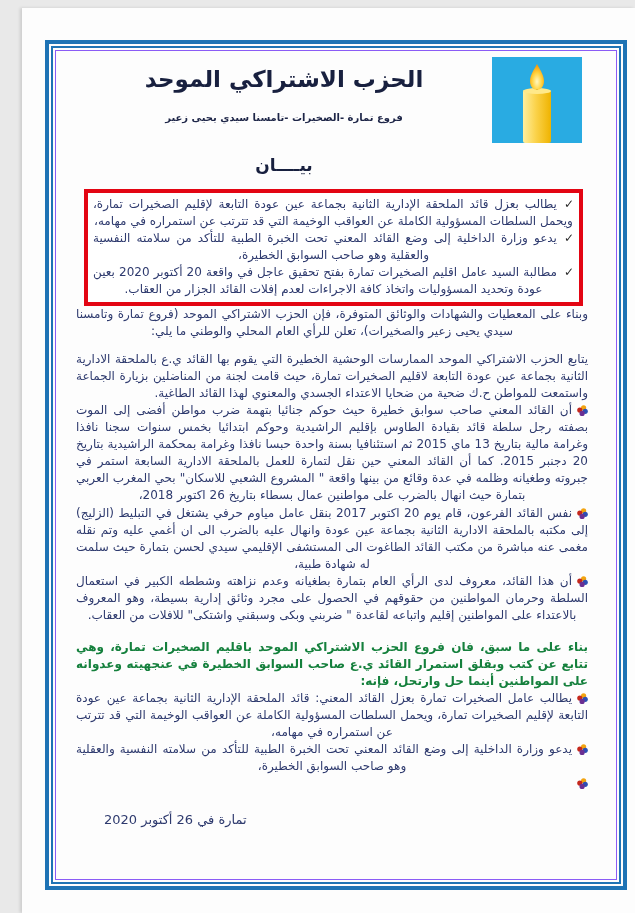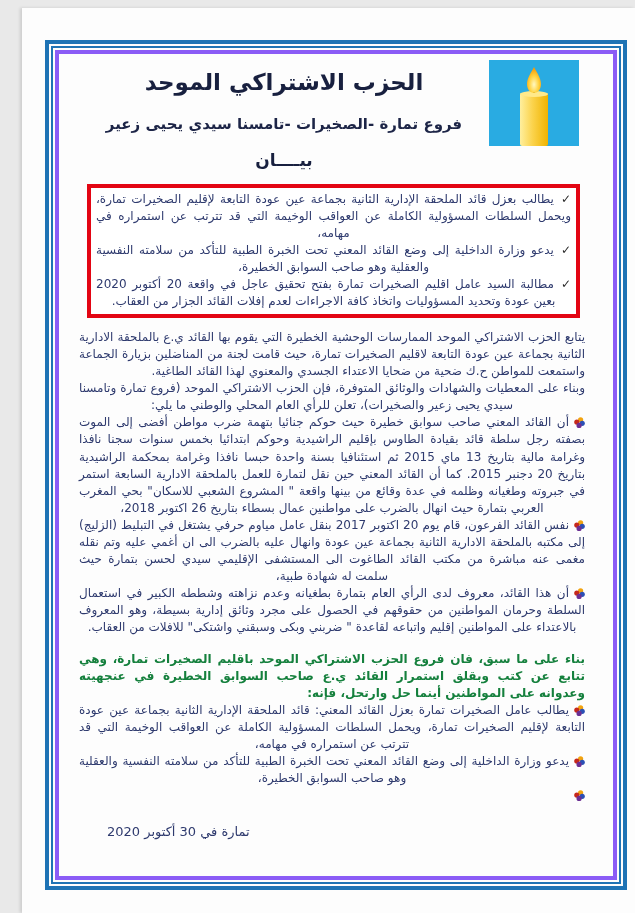--- a/index.html
+++ b/index.html
@@ -27,21 +27,21 @@
   }
   .frame-mid {
     box-sizing: border-box;
     height: 100%;
     border: 2px solid #1e73b5;
     padding: 2px;
   }
   .frame-inner {
     box-sizing: border-box;
     height: 100%;
-    border: 4px solid #8b5cf6;
+    border: 1px solid #8b5cf6;
     overflow: hidden;
   }
   .content {
     box-sizing: border-box;
     height: 100%;
     padding: 6px 28px 0 20px;
     direction: rtl;
     color: #2e3a6e;
     font-size: 12px;
     line-height: 1.42;
@@ -58,26 +58,26 @@
   }
   .party-title {
     margin: 6px 0 0 0;
     font-size: 23px;
     font-weight: bold;
     color: #18203f;
     letter-spacing: 0px;
   }
   .branches-subtitle {
     margin-top: 15px;
-    font-size: 15px;
+    font-size: 10px;
     font-weight: bold;
     color: #1d2547;
   }
   .statement-title {
-    margin-top: 13px;
+    margin-top: 28px;
     font-size: 17px;
     font-weight: bold;
     color: #18203f;
   }
   .highlight-box {
     margin: 12px 5px 0 8px;
     border: 4px solid #e30513;
     padding: 3px 5px 4px 5px;
     background: #fff;
   }
@@ -170,22 +170,22 @@
             <div class="h-item">
               <span class="check-glyph">✓</span>
               <span>يدعو وزارة الداخلية إلى وضع القائد المعني تحت الخبرة الطبية للتأكد من سلامته النفسية والعقلية وهو صاحب السوابق الخطيرة،</span>
             </div>
             <div class="h-item">
               <span class="check-glyph">✓</span>
               <span>مطالبة السيد عامل اقليم الصخيرات تمارة بفتح تحقيق عاجل في واقعة 20 أكتوبر 2020 بعين عودة وتحديد المسؤوليات واتخاذ كافة الاجراءات لعدم إفلات القائد الجزار من العقاب.</span>
             </div>
           </div>
 
+          <div class="para no-gap center-last">وبناء على المعطيات والشهادات والوثائق المتوفرة، فإن الحزب الاشتراكي الموحد (فروع تمارة وتامسنا سيدي يحيى زعير والصخيرات)، تعلن للرأي العام المحلي والوطني ما يلي:</div>
           <div class="para">يتابع الحزب الاشتراكي الموحد الممارسات الوحشية الخطيرة التي يقوم بها القائد ي.ع بالملحقة الادارية الثانية بجماعة عين عودة التابعة لاقليم الصخيرات تمارة، حيث قامت لجنة من المناضلين بزيارة الجماعة واستمعت للمواطن ح.ك ضحية من ضحايا الاعتداء الجسدي والمعنوي لهذا القائد الطاغية.</div>
-          <div class="para no-gap center-last">وبناء على المعطيات والشهادات والوثائق المتوفرة، فإن الحزب الاشتراكي الموحد (فروع تمارة وتامسنا سيدي يحيى زعير والصخيرات)، تعلن للرأي العام المحلي والوطني ما يلي:</div>
 
           <div>
             <div class="list-item">
               <svg class="flower-bullet" viewBox="0 0 11 11">
                 <circle cx="6.6" cy="2.8" r="2.6" fill="#f2a30f"></circle>
                 <circle cx="2.8" cy="5.1" r="2.6" fill="#c5281c"></circle>
                 <circle cx="8.2" cy="6.3" r="2.6" fill="#2b50b5"></circle>
                 <circle cx="5.1" cy="8.4" r="2.6" fill="#6a2f93"></circle>
               </svg>
               <span>أن القائد المعني صاحب سوابق خطيرة حيث حوكم جنائيا بتهمة ضرب مواطن أفضى إلى الموت بصفته رجل سلطة قائد بقيادة الطاوس بإقليم الراشيدية وحوكم ابتدائيا بخمس سنوات سجنا نافذا وغرامة مالية بتاريخ 13 ماي 2015 ثم استئنافيا بسنة واحدة حبسا نافذا وغرامة بمحكمة الراشيدية بتاريخ 20 دجنبر 2015. كما أن القائد المعني حين نقل لتمارة للعمل بالملحقة الادارية السابعة استمر في جبروته وطغيانه وظلمه في عدة وقائع من بينها واقعة " المشروع الشعبي للاسكان" بحي المغرب العربي بتمارة حيث انهال بالضرب على مواطنين عمال بسطاء بتاريخ 26 اكتوبر 2018،</span>
@@ -234,19 +234,19 @@
             <div class="list-item">
               <svg class="flower-bullet" viewBox="0 0 11 11">
                 <circle cx="6.6" cy="2.8" r="2.6" fill="#f2a30f"></circle>
                 <circle cx="2.8" cy="5.1" r="2.6" fill="#c5281c"></circle>
                 <circle cx="8.2" cy="6.3" r="2.6" fill="#2b50b5"></circle>
                 <circle cx="5.1" cy="8.4" r="2.6" fill="#6a2f93"></circle>
               </svg>
             </div>
           </div>
 
-          <div class="date-line">تمارة في 30 أكتوبر 2020</div>
+          <div class="date-line">تمارة في 26 أكتوبر 2020</div>
 
         </div>
       </div>
     </div>
   </div>
 </div>
 
 </body></html>

